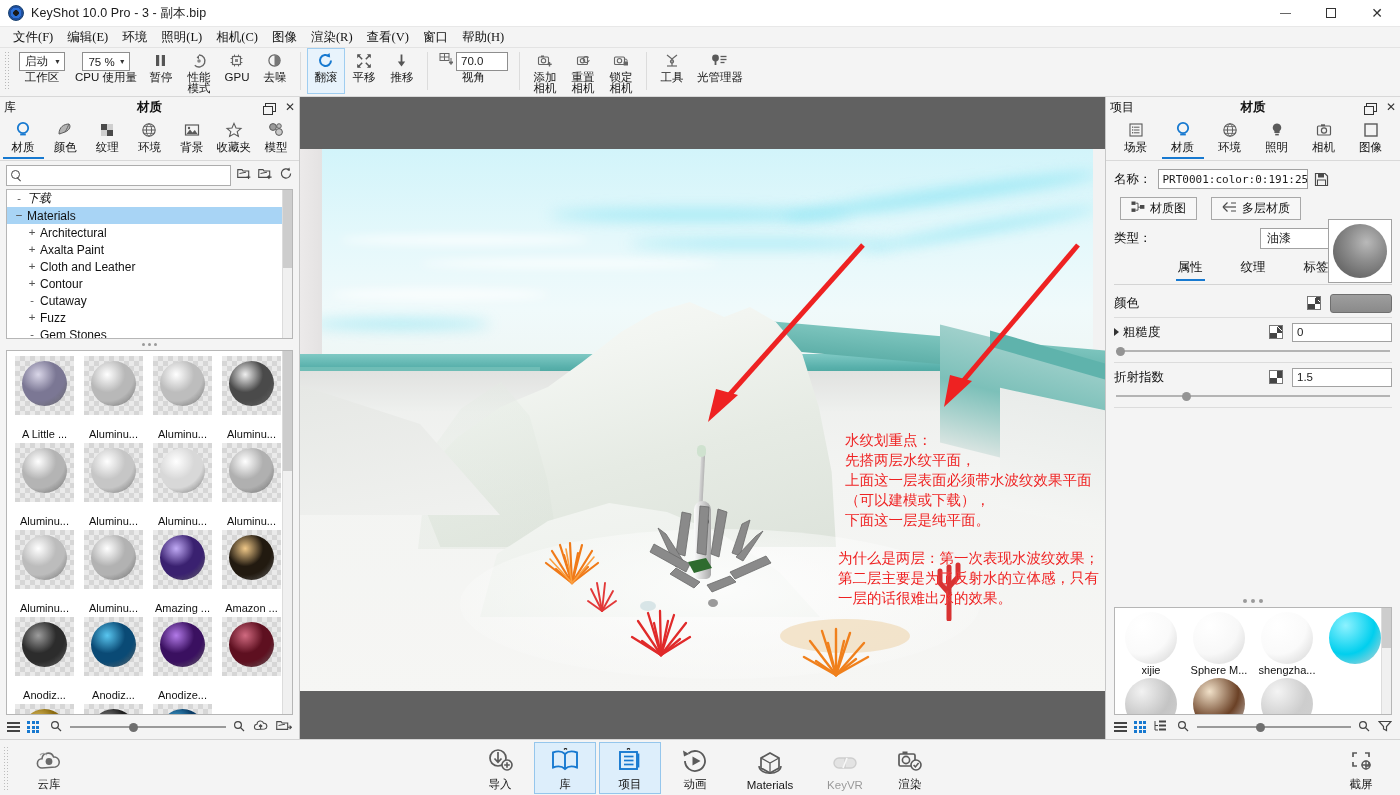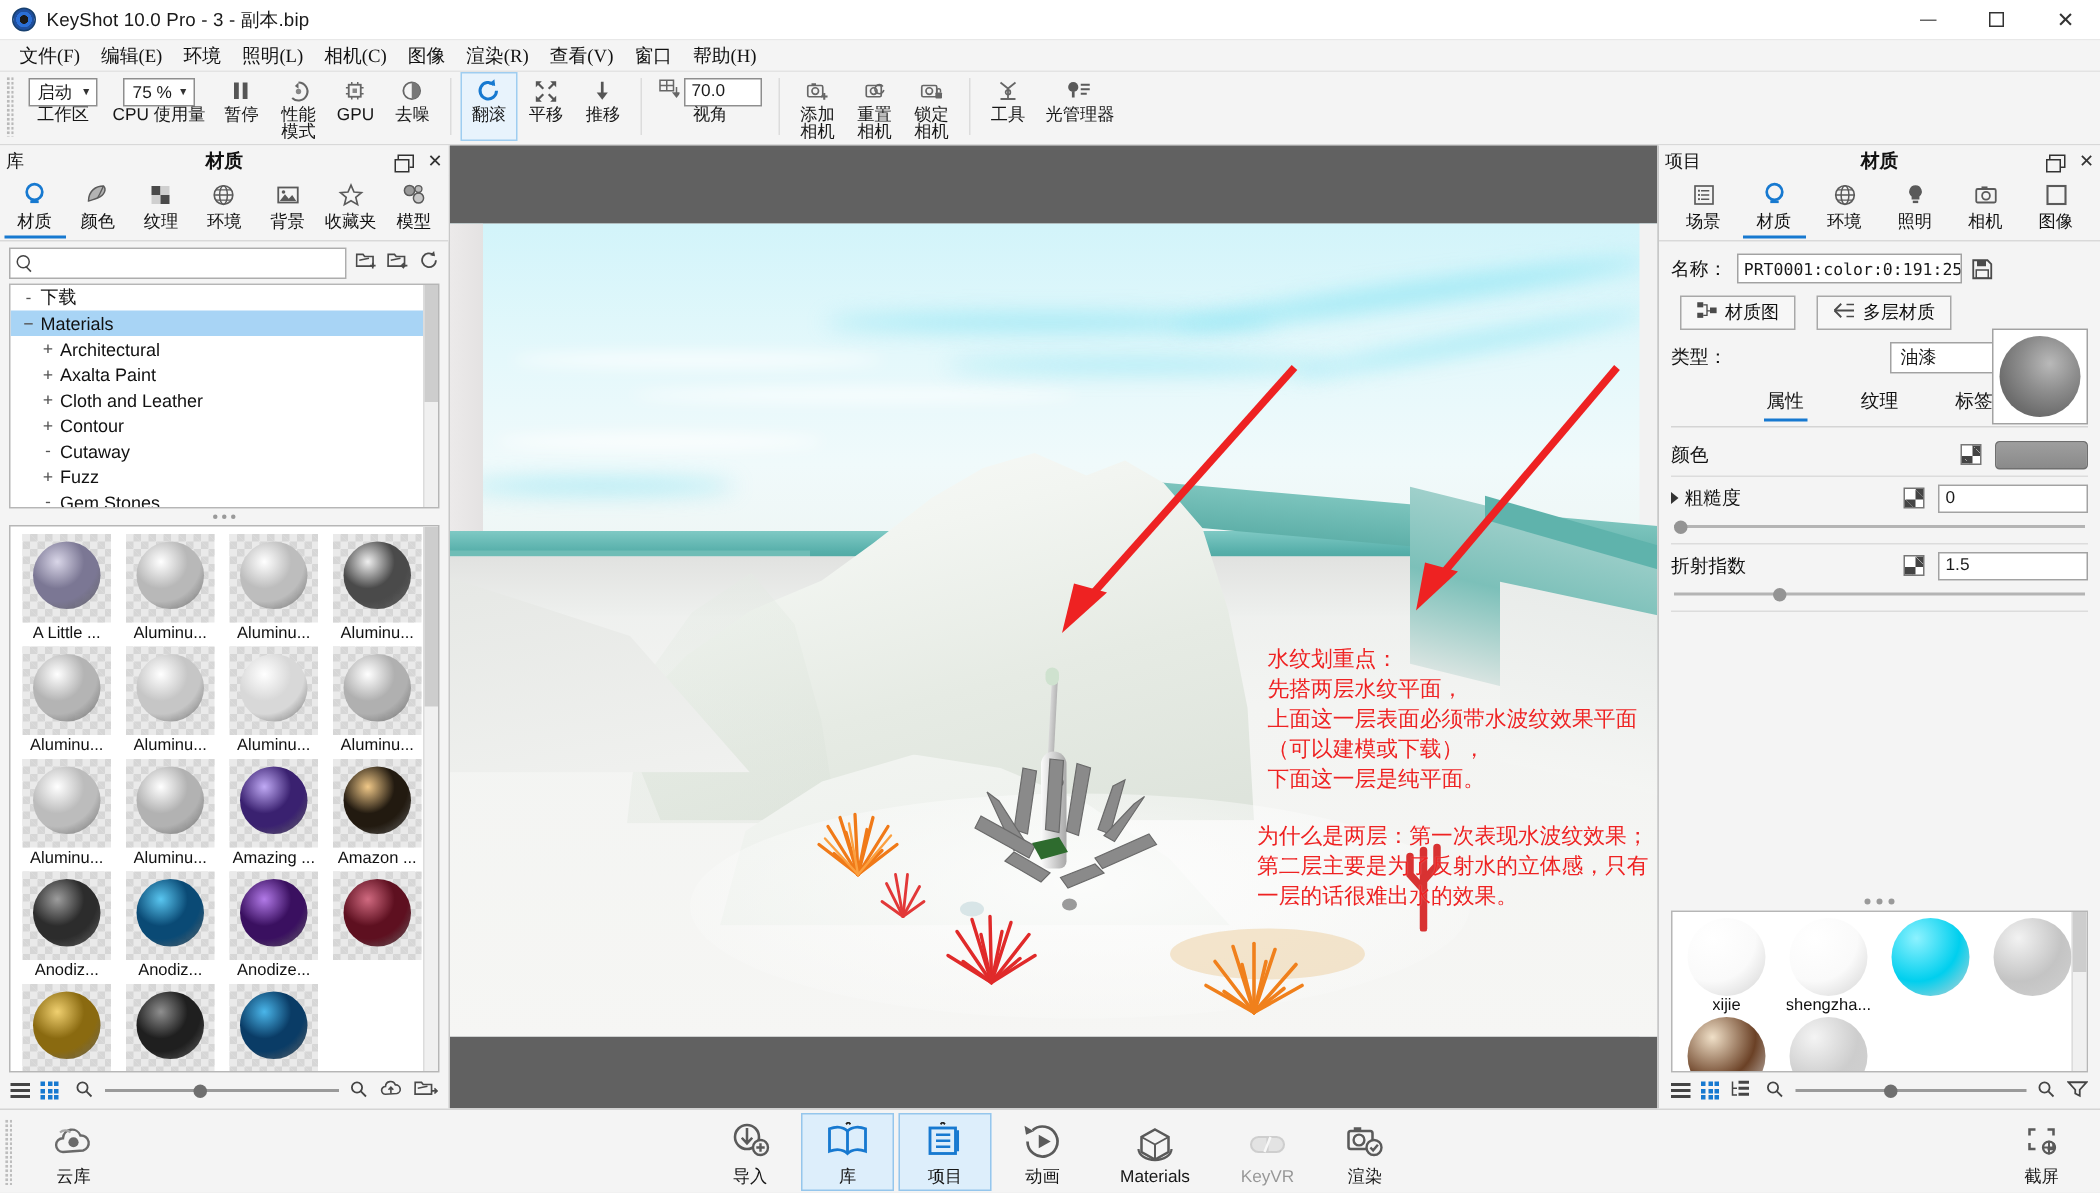--- a/index.html
+++ b/index.html
@@ -143,21 +143,21 @@
     height: 17px; display: flex; align-items: center; font-size: 12px;
     padding-left: 4px; white-space: nowrap; cursor: default;
   }
   .tree-row.sel { background: #a8d4f5; }
   .tree-row .tw {
     width: 16px; text-align: center; color: #555; font-size: 11px; flex: 0 0 auto;
     font-family: "DejaVu Sans Mono", monospace;
   }
   .tree-row .indent { width: 13px; flex: 0 0 auto; }
   .tree-row .tlabel { color: #111; }
-  .tree-row.dl .tlabel { }
+  .tree-row.dl .tlabel { font-style: italic; }
   .tree-scroll {
     position: absolute; right: 0; top: 0; width: 10px; height: 100%;
     background: #f0f0f0; border-left: 1px solid #dcdcdc;
   }
   .tree-scroll .thumb { position: absolute; top: 0; width: 10px; height: 78px; background: #cdcdcd; }
 
   .lib-dots {
     height: 11px; display: flex; align-items: center; justify-content: center;
     gap: 3px; flex: 0 0 auto;
   }
@@ -179,21 +179,21 @@
     background-image:
       linear-gradient(45deg, #d6d6d6 25%, transparent 25%, transparent 75%, #d6d6d6 75%),
       linear-gradient(45deg, #d6d6d6 25%, #eaeaea 25%, #eaeaea 75%, #d6d6d6 75%);
     background-size: 10px 10px; background-position: 0 0, 5px 5px;
     position: relative; overflow: hidden;
   }
   .mat-ball {
     position: absolute; left: 7px; top: 5px; width: 45px; height: 45px; border-radius: 50%;
   }
   .mat-name {
-    font-size: 11px; color: #111; margin-top: 1px; max-width: 68px;
+    font-size: 11px; color: #111; margin-top: 13px; max-width: 68px;
     overflow: hidden; white-space: nowrap; text-overflow: clip; text-align: center;
   }
   .grid-scroll {
     position: absolute; right: 0; top: 0; width: 10px; height: 100%;
     background: #f0f0f0; border-left: 1px solid #dcdcdc;
   }
   .grid-scroll .thumb { position: absolute; top: 0; width: 10px; height: 120px; background: #cdcdcd; }
 
   .lib-foot {
     height: 24px; display: flex; align-items: center; gap: 7px; padding: 0 7px; flex: 0 0 auto;
@@ -1299,20 +1299,26 @@
     <div class="proj-grid-wrap">
       <div class="proj-grid" id="proj-grid">
           <div class="pm-cell">
             <div class="pm-thumb">
               <div class="pm-ball" style="background: radial-gradient(circle at 32% 26%, rgb(255, 255, 255) 0%, rgb(250, 250, 250) 55%, rgba(0, 0, 0, 0.18) 100%);"></div>
             </div>
             <div class="pm-name">xijie</div>
           </div>
           <div class="pm-cell">
             <div class="pm-thumb">
+              <div class="pm-ball" style="background: radial-gradient(circle at 32% 26%, rgb(255, 255, 255) 0%, rgb(248, 248, 248) 55%, rgba(0, 0, 0, 0.18) 100%);"></div>
+            </div>
+            <div class="pm-name">Sphere M...</div>
+          </div>
+          <div class="pm-cell">
+            <div class="pm-thumb">
               <div class="pm-ball" style="background: radial-gradient(circle at 32% 26%, rgb(255, 255, 255) 0%, rgb(250, 250, 250) 55%, rgba(0, 0, 0, 0.18) 100%);"></div>
             </div>
             <div class="pm-name">shengzha...</div>
           </div>
           <div class="pm-cell">
             <div class="pm-thumb">
               <div class="pm-ball" style="background: radial-gradient(circle at 32% 26%, rgb(141, 242, 255) 0%, rgb(0, 207, 238) 55%, rgba(0, 0, 0, 0.18) 100%);"></div>
             </div>
             <div class="pm-name"></div>
           </div>

